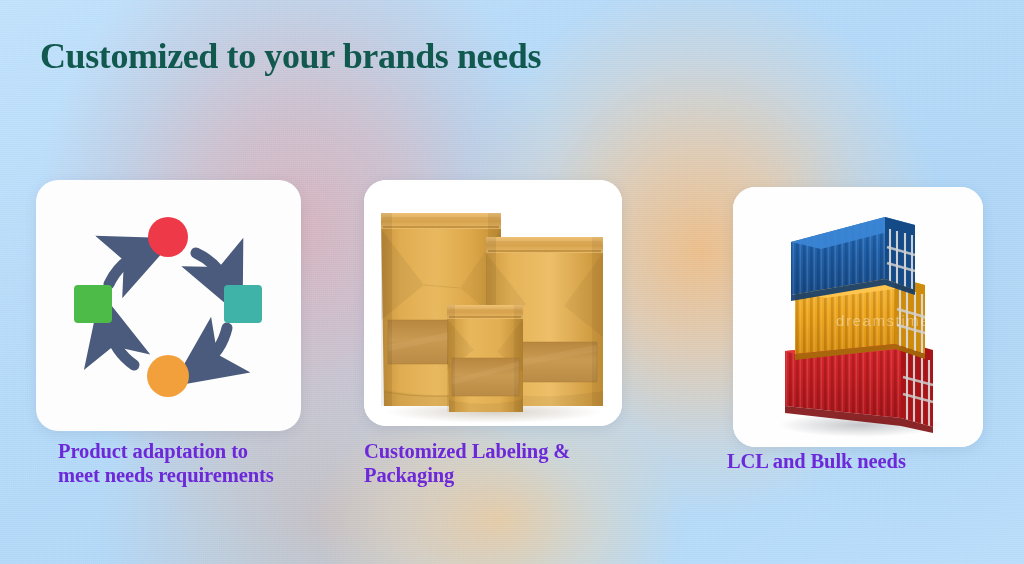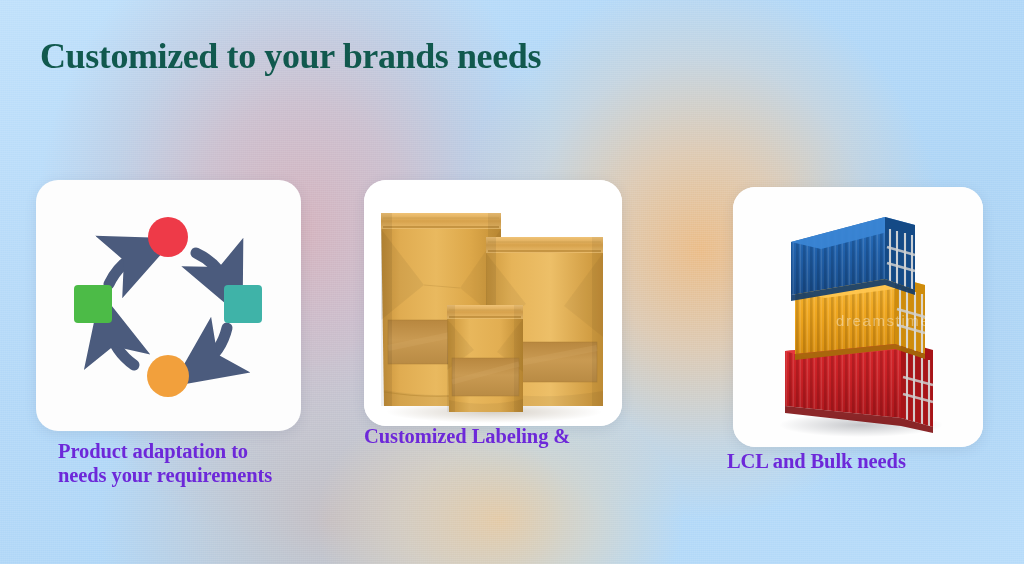--- a/index.html
+++ b/index.html
@@ -122,21 +122,21 @@
   .caption {
     position: absolute;
     color: #6d28d9;
     font-weight: 700;
     font-size: 20.5px;
     line-height: 1.16;
     font-family: "Liberation Serif", "DejaVu Serif", serif;
     letter-spacing: -0.1px;
   }
   #caption-1 { left: 58px;  top: 440px; width: 270px; }
-  #caption-2 { left: 364px; top: 425px; width: 270px; }
+  #caption-2 { left: 364px; top: 440px; width: 270px; }
   #caption-3 { left: 727px; top: 450px; width: 270px; }
   .caption .ln { display: block; white-space: nowrap; }
 
   
   #cycle-diagram { display: block; width: 100%; height: 100%; }
 
   
   #pouches { display: block; width: 100%; height: 100%; }
 
   
@@ -370,24 +370,25 @@
           <path d="M154 60 L182 68"></path>
           <path d="M154 76 L182 84"></path>
         </g>
         <path d="M58 108 L152 92 L182 103 L182 108 L152 98 L58 114 Z" fill="#0e3a6b" opacity="0.9"></path>
       </g>
     </svg>
   </div>
 
   <div class="caption" id="caption-1">
     <span class="ln">Product adaptation to</span>
-    <span class="ln">needs your requirements</span>
+    <span class="ln">meet needs requirements</span>
   </div>
 
   <div class="caption" id="caption-2">
     <span class="ln">Customized Labeling &amp;</span>
+    <span class="ln">Packaging</span>
   </div>
 
   <div class="caption" id="caption-3">
     <span class="ln">LCL and Bulk needs</span>
   </div>
 
 </div>
 
 </body></html>

